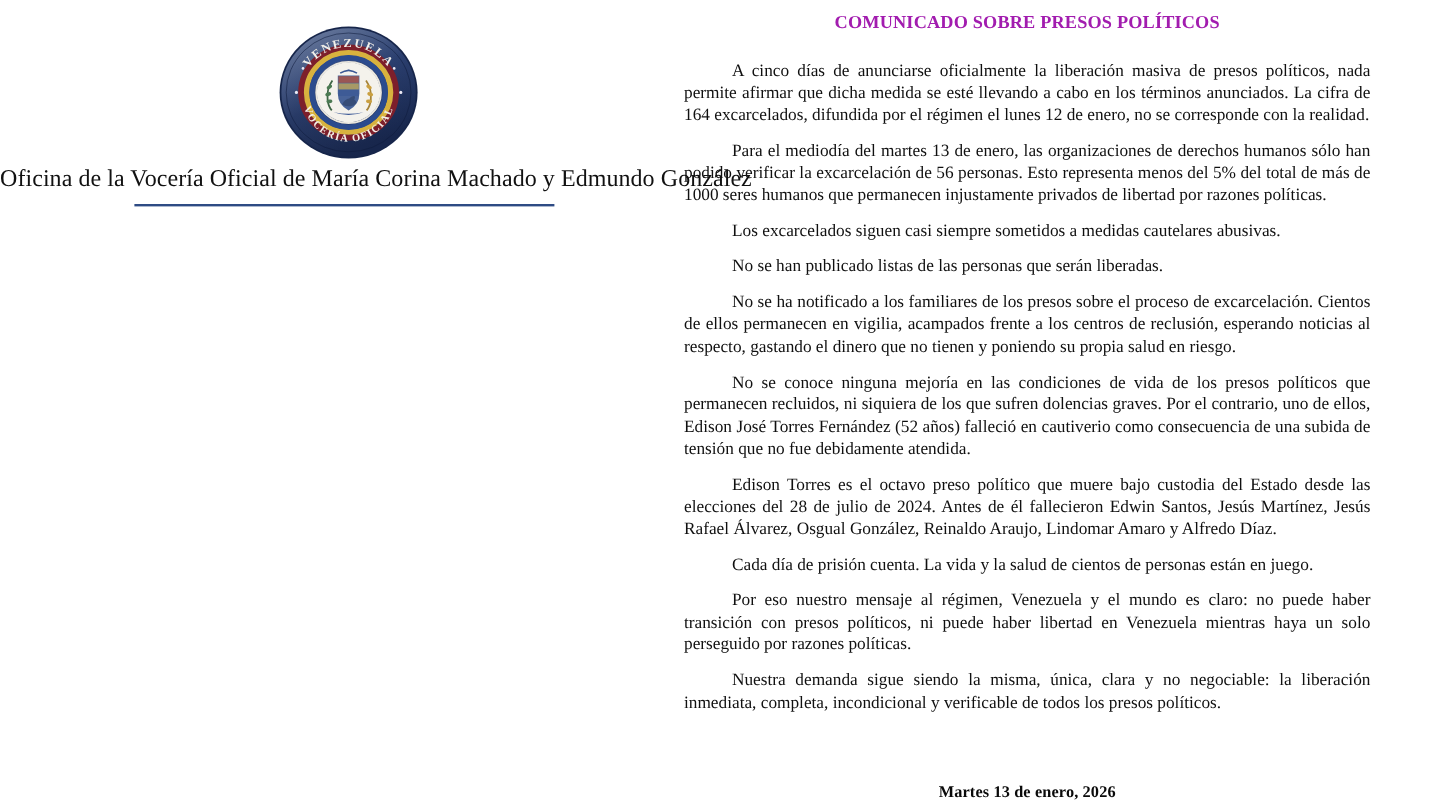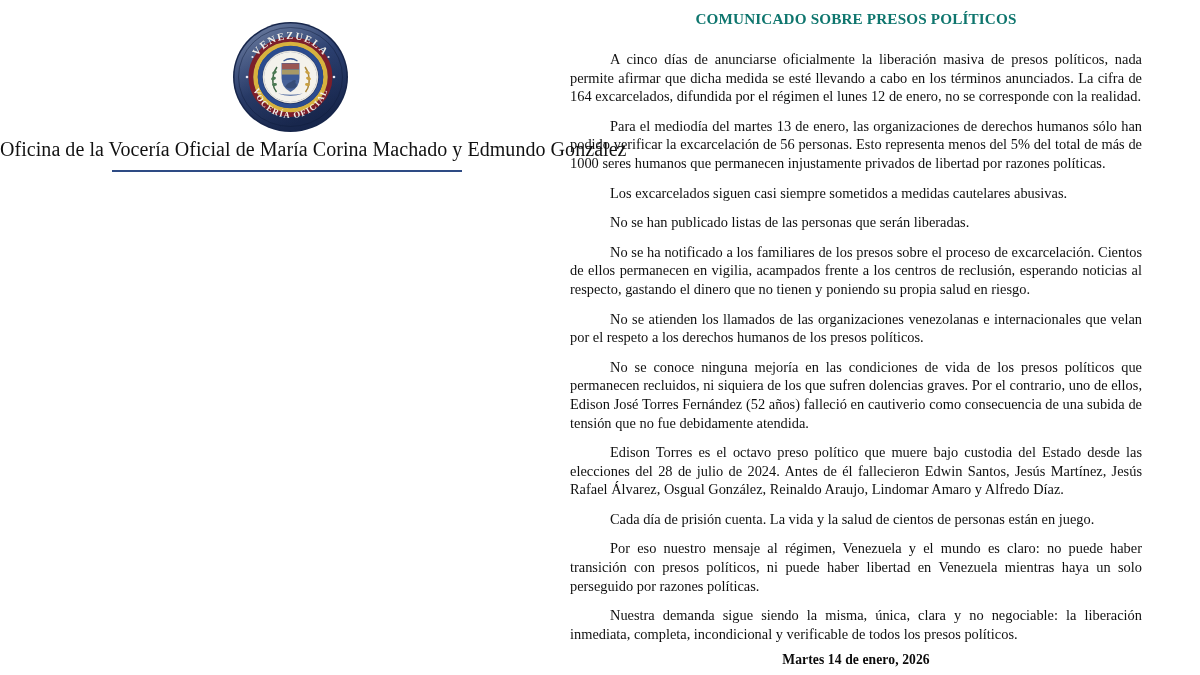--- a/index.html
+++ b/index.html
@@ -74,21 +74,21 @@
 
   #doc-title {
     position: absolute;
     left: 0;
     top: 10px;
     width: 572px;
     text-align: center;
     font-weight: bold;
     font-size: 15.2px;
     letter-spacing: 0.15px;
-    color: #0f766e;
+    color: #a21caf;
   }
 
   #body-text {
     position: absolute;
     left: 0;
     top: 50px;
     width: 572px;
   }
 
   #body-text p {
@@ -206,24 +206,23 @@
   <div id="doc-column">
 
     <div id="doc-title">COMUNICADO SOBRE PRESOS POLÍTICOS</div>
 
     <div id="body-text">
         <p>A cinco días de anunciarse oficialmente la liberación masiva de presos políticos, nada permite afirmar que dicha medida se esté llevando a cabo en los términos anunciados. La cifra de 164 excarcelados, difundida por el régimen el lunes 12 de enero, no se corresponde con la realidad.</p>
         <p>Para el mediodía del martes 13 de enero, las organizaciones de derechos humanos sólo han podido verificar la excarcelación de 56 personas. Esto representa menos del 5% del total de más de 1000 seres humanos que permanecen injustamente privados de libertad por razones políticas.</p>
         <p class="short">Los excarcelados siguen casi siempre sometidos a medidas cautelares abusivas.</p>
         <p class="short">No se han publicado listas de las personas que serán liberadas.</p>
         <p>No se ha notificado a los familiares de los presos sobre el proceso de excarcelación. Cientos de ellos permanecen en vigilia, acampados frente a los centros de reclusión, esperando noticias al respecto, gastando el dinero que no tienen y poniendo su propia salud en riesgo.</p>
-        <p>No se atienden los llamados de las organizaciones venezolanas e internacionales que velan por el respeto a los derechos humanos de los presos políticos.</p>
         <p>No se conoce ninguna mejoría en las condiciones de vida de los presos políticos que permanecen recluidos, ni siquiera de los que sufren dolencias graves. Por el contrario, uno de ellos, Edison José Torres Fernández (52 años) falleció en cautiverio como consecuencia de una subida de tensión que no fue debidamente atendida.</p>
         <p>Edison Torres es el octavo preso político que muere bajo custodia del Estado desde las elecciones del 28 de julio de 2024. Antes de él fallecieron Edwin Santos, Jesús Martínez, Jesús Rafael Álvarez, Osgual González, Reinaldo Araujo, Lindomar Amaro y Alfredo Díaz.</p>
         <p class="short">Cada día de prisión cuenta. La vida y la salud de cientos de personas están en juego.</p>
         <p>Por eso nuestro mensaje al régimen, Venezuela y el mundo es claro: no puede haber transición con presos políticos, ni puede haber libertad en Venezuela mientras haya un solo perseguido por razones políticas.</p>
         <p>Nuestra demanda sigue siendo la misma, única, clara y no negociable: la liberación inmediata, completa, incondicional y verificable de todos los presos políticos.</p>
       </div>
 
-    <div id="doc-date">Martes 14 de enero, 2026</div>
+    <div id="doc-date">Martes 13 de enero, 2026</div>
   </div>
 
 </div>
 
 </body></html>

